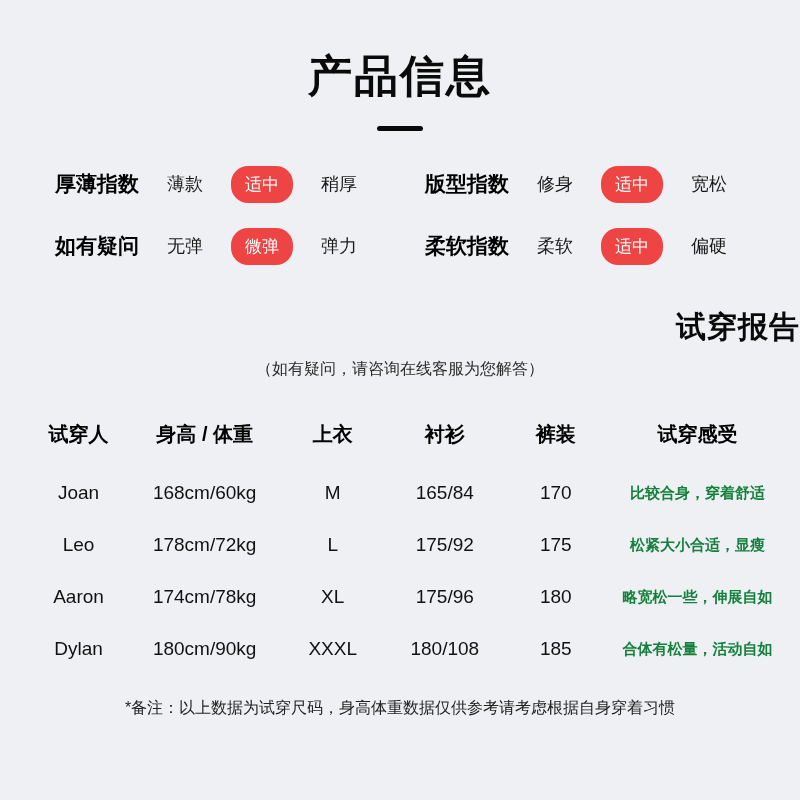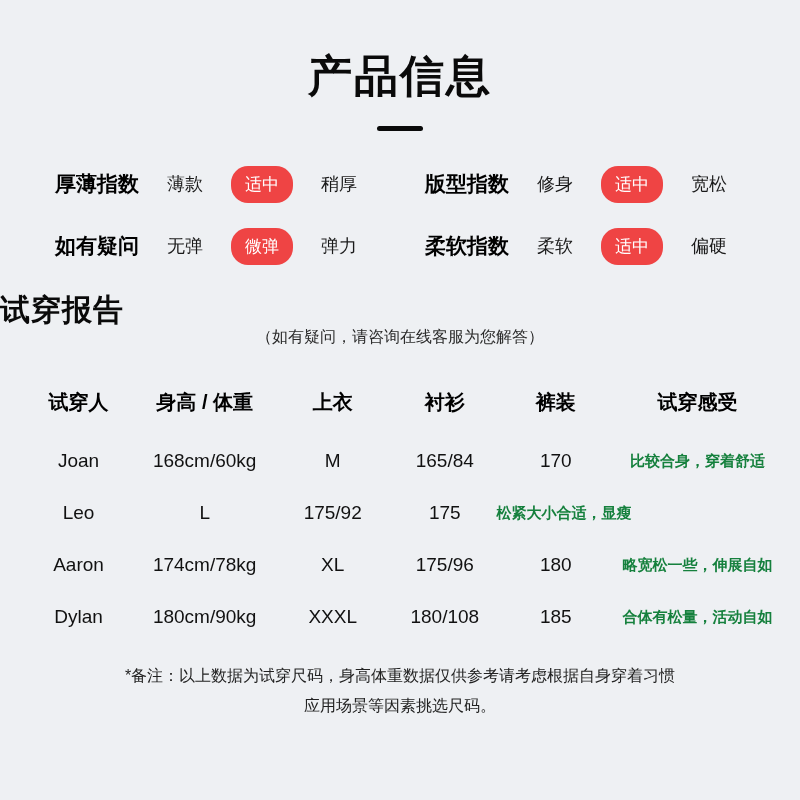--- a/index.html
+++ b/index.html
@@ -53,30 +53,30 @@
     white-space: nowrap;
   }
   .opt.pill {
     background: #ef4444;
     color: #fff;
     font-size: 17px;
     padding: 7px 14px;
     border-radius: 17px;
   }
   .report-title {
-    margin: 16px 0 0;
-    text-align: left;
+    margin: 33px 0 0;
+    text-align: right;
     font-size: 30px;
     line-height: 34px;
     font-weight: 700;
     letter-spacing: 1px;
     color: #0a0a0a;
   }
   .report-subtitle {
-    margin-top: 0;
+    margin-top: 15px;
     text-align: center;
     font-size: 16px;
     line-height: 20px;
     color: #2b2b2b;
   }
   .table { margin-top: 40px; padding: 0 20px; }
   .trow {
     display: grid;
     grid-template-columns: 15.4% 17.8% 15.9% 13.6% 15.6% 21.7%;
     align-items: center;
@@ -163,20 +163,21 @@
     <div class="trow first">
       <span class="tcell">Joan</span>
       <span class="tcell">168cm/60kg</span>
       <span class="tcell">M</span>
       <span class="tcell">165/84</span>
       <span class="tcell">170</span>
       <span class="tcell feel">比较合身，穿着舒适</span>
     </div>
     <div class="trow">
       <span class="tcell">Leo</span>
+      <span class="tcell">178cm/72kg</span>
       <span class="tcell">L</span>
       <span class="tcell">175/92</span>
       <span class="tcell">175</span>
       <span class="tcell feel">松紧大小合适，显瘦</span>
     </div>
     <div class="trow">
       <span class="tcell">Aaron</span>
       <span class="tcell">174cm/78kg</span>
       <span class="tcell">XL</span>
       <span class="tcell">175/96</span>
@@ -188,16 +189,15 @@
       <span class="tcell">180cm/90kg</span>
       <span class="tcell">XXXL</span>
       <span class="tcell">180/108</span>
       <span class="tcell">185</span>
       <span class="tcell feel">合体有松量，活动自如</span>
     </div>
   </div>
 
   <div class="note">
     <div>*备注：以上数据为试穿尺码，身高体重数据仅供参考请考虑根据自身穿着习惯</div>
-    <div>应用场景等因素挑选尺码。</div>
   </div>
 
 </div>
 
 </body></html>

